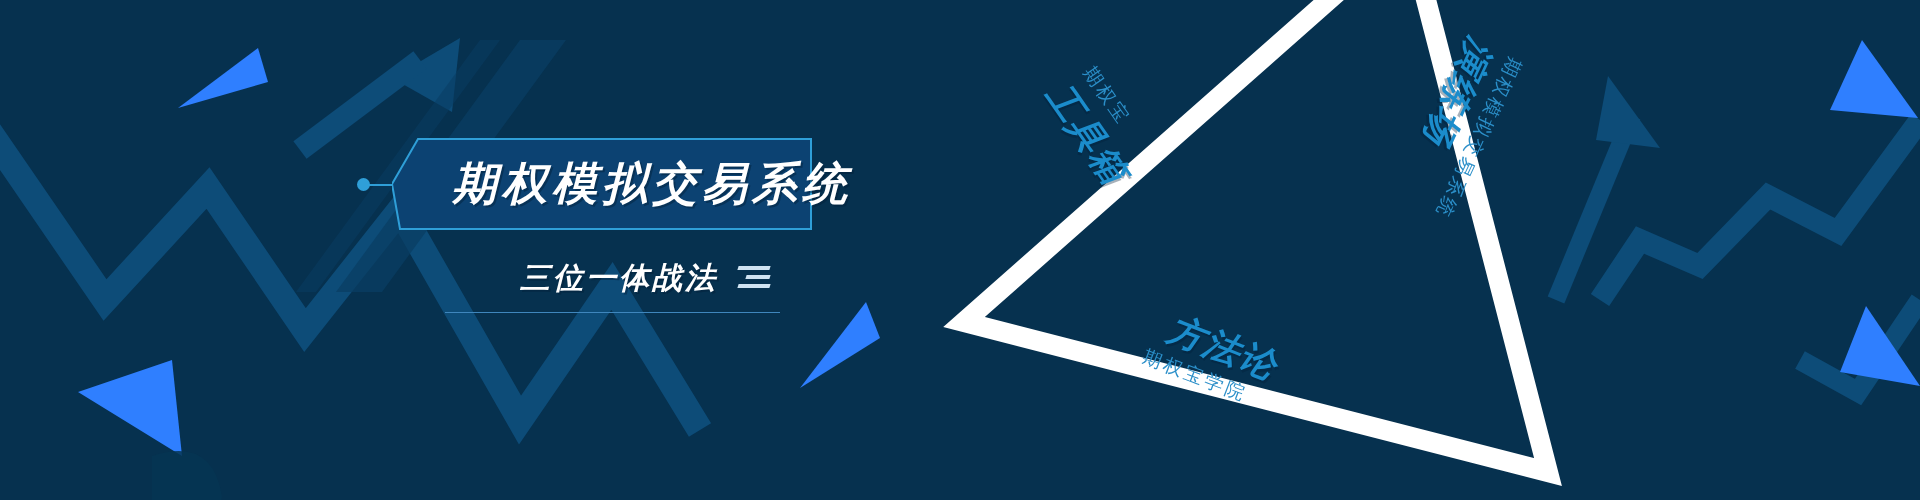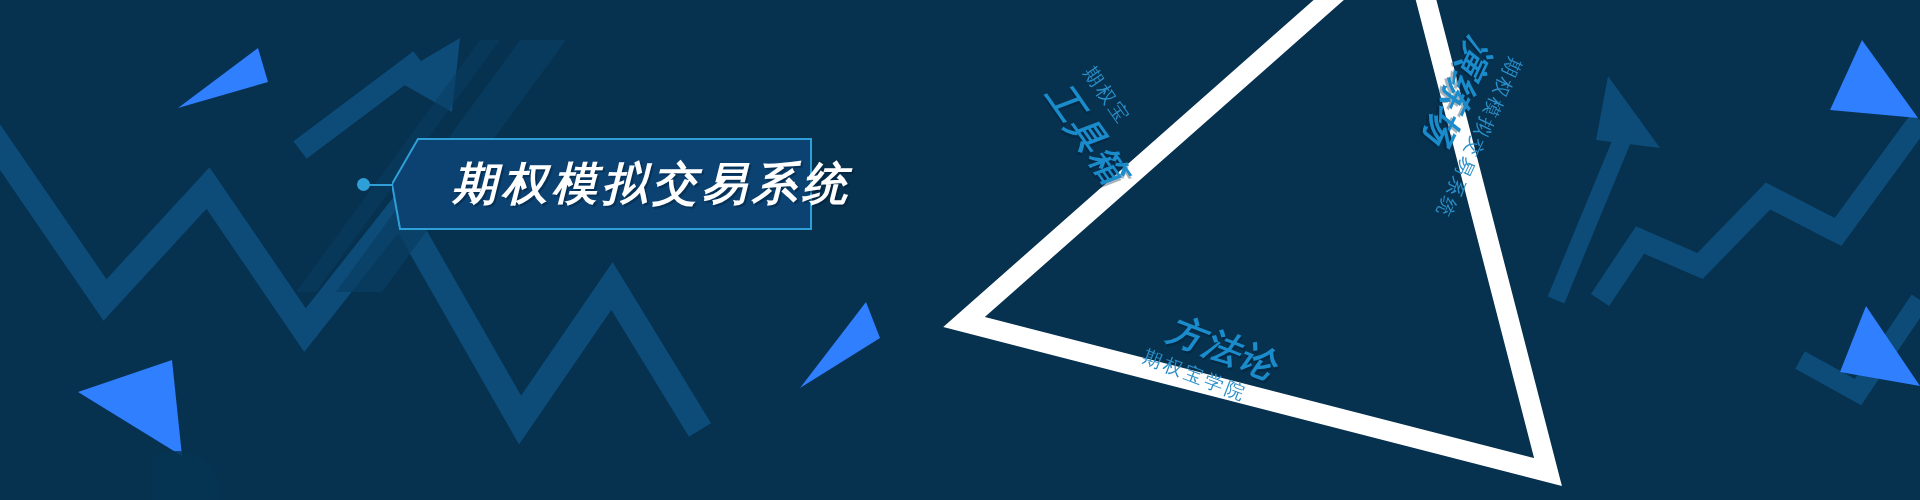--- a/index.html
+++ b/index.html
@@ -112,20 +112,29 @@
     <div class="title-dot"></div>
     <div class="title-connector"></div>
 
     <svg class="title-panel" width="420" height="92" viewBox="0 0 420 92">
       <polygon points="26,1 419,1 419,91 8,91 0,46" fill="#0c4272" stroke="#2f9fd8" stroke-width="2"></polygon>
     </svg>
 
     <div class="title-text">期权模拟交易系统</div>
   </div>
 
+  <div class="subtitle-group">
+    <div class="subtitle-text">三位一体战法</div>
+    <div class="subtitle-bars">
+      <i></i>
+        <i></i>
+        <i></i>
+    </div>
+    <div class="subtitle-rule"></div>
+  </div>
 
   <div class="tri-label" id="label-toolbox">
     <span class="lbl-small">期权宝</span>
     <span class="lbl-big">工具箱</span>
   </div>
 
   <div class="tri-label" id="label-arena">
     <span class="lbl-small">期权模拟交易系统</span>
     <span class="lbl-big">演练场</span>
   </div>

